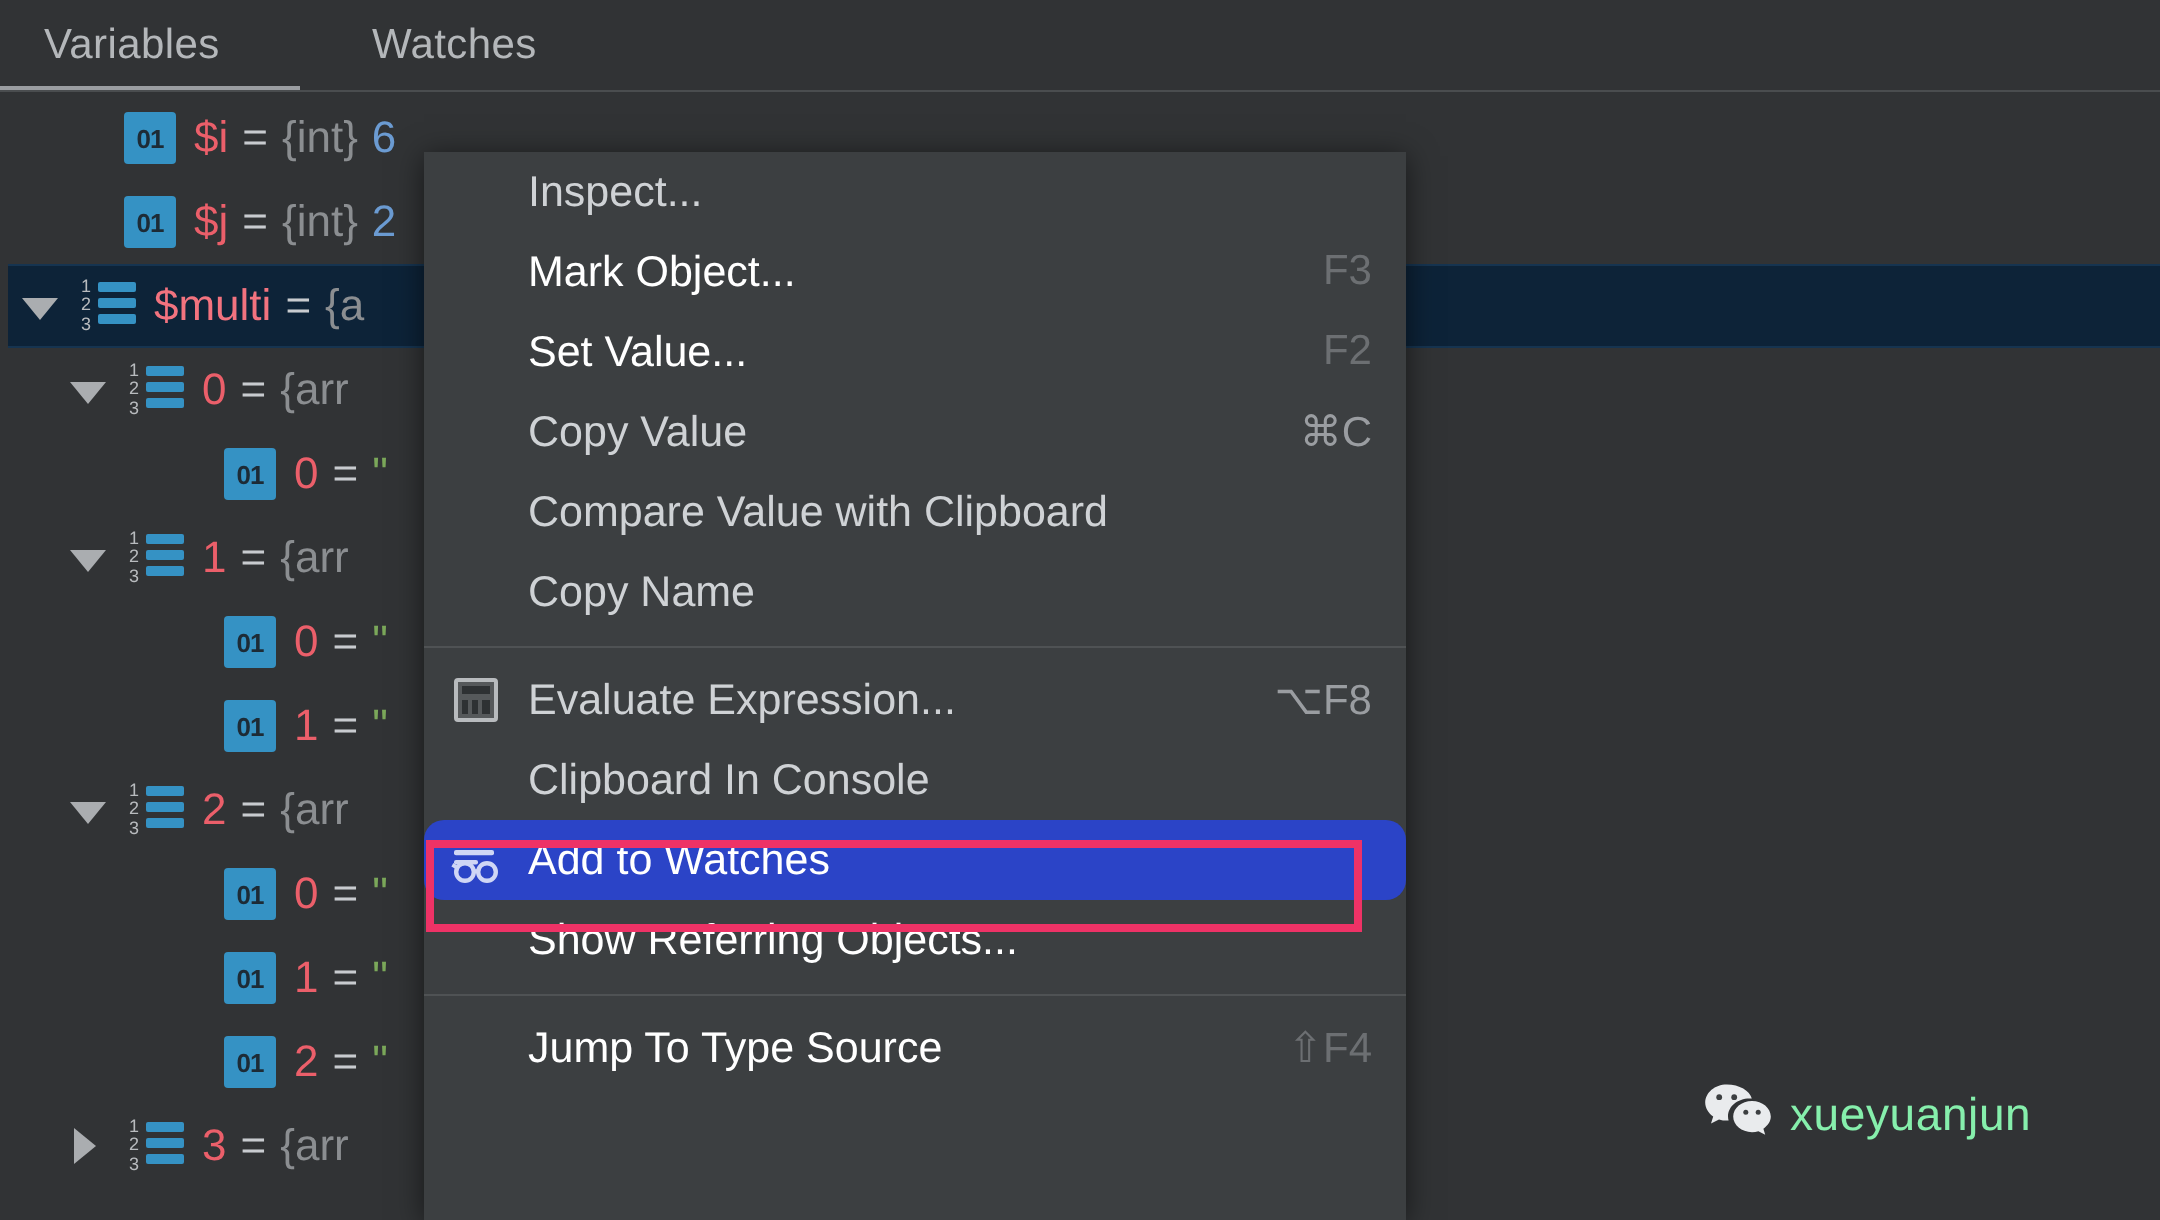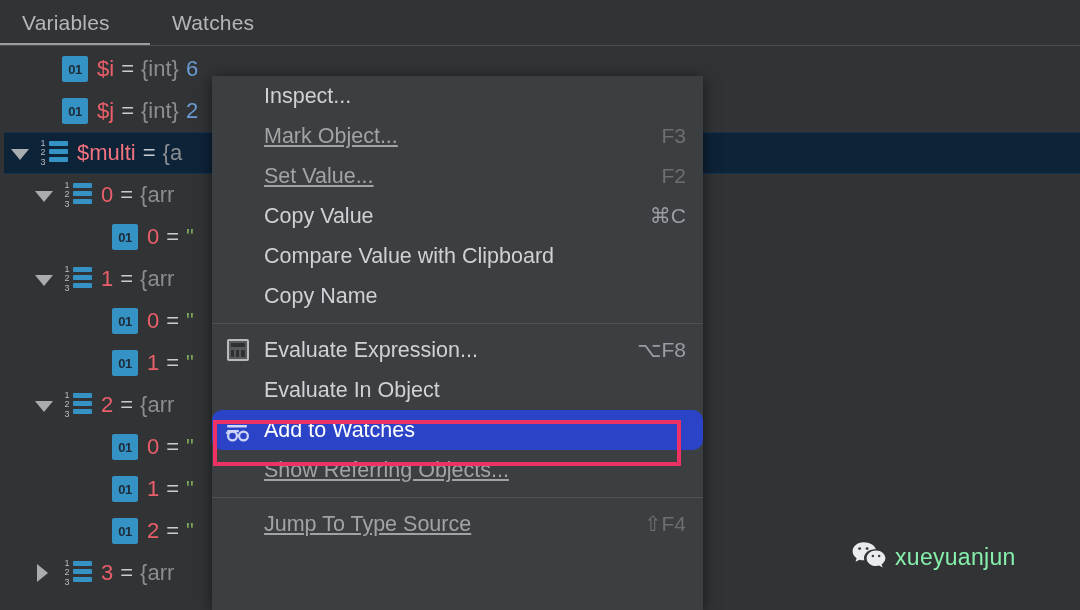--- a/index.html
+++ b/index.html
@@ -36,21 +36,21 @@
     height: 45px;
     display: flex;
     align-items: center;
     color: #b4b7ba;
     font-size: 21px;
     letter-spacing: 0.2px;
     padding: 0 14px;
     box-sizing: border-box;
   }
   .tab-variables { left: 8px; }
-  .tab-watches { left: 158px; }
+  .tab-watches { left: 172px; }
   .tab-underline {
     position: absolute;
     left: 0; top: 43px;
     width: 150px; height: 4px;
     background: #9a9da1;
   }
   .tabbar-rule {
     position: absolute;
     left: 0; top: 45px;
     width: 1080px; height: 1px;
@@ -184,21 +184,21 @@
   }
   .mi .mi-label {
     margin-left: 52px;
   }
   .mi .mi-accel {
     position: absolute;
     right: 17px;
     color: #9a9da1;
     font-size: 21px;
   }
-  .mi.disabled .mi-label { color: #a3a3a3; text-decoration: underline; }
+  .mi.disabled .mi-label { color: #ffffff; }
   .mi.disabled .mi-accel { color: #6c6f72; }
   .mi.highlight {
     background: #2b44c7;
     border-radius: 10px;
   }
   .mi.highlight .mi-label { color: #ffffff; }
 
   .msep {
     height: 1px;
     background: #4f5254;
@@ -455,21 +455,21 @@
       </div>
       <div class="msep"></div>
       <div class="mi">
         <span class="mi-icon">
           <span class="calc"></span>
         </span>
         <span class="mi-label">Evaluate Expression...</span>
         <span class="mi-accel">⌥F8</span>
       </div>
       <div class="mi">
-        <span class="mi-label">Evaluate In Object</span>
+        <span class="mi-label">Clipboard In Console</span>
       </div>
       <div class="mi highlight">
         <span class="mi-icon">
           <svg class="glasses" viewBox="0 0 26 24">
             <rect x="2" y="2" width="20" height="2.6" rx="1" fill="#cfd6f5"></rect>
             <rect x="2" y="7" width="20" height="2.6" rx="1" fill="#cfd6f5"></rect>
             <rect x="2" y="12" width="12" height="2.2" rx="1" fill="#cfd6f5"></rect>
             <circle cx="7.5" cy="18" r="4.4" fill="none" stroke="#cfd6f5" stroke-width="2.2"></circle>
             <circle cx="18.5" cy="18" r="4.4" fill="none" stroke="#cfd6f5" stroke-width="2.2"></circle>
             <path d="M11.9 17.6 L14.1 17.6" stroke="#cfd6f5" stroke-width="2"></path>

